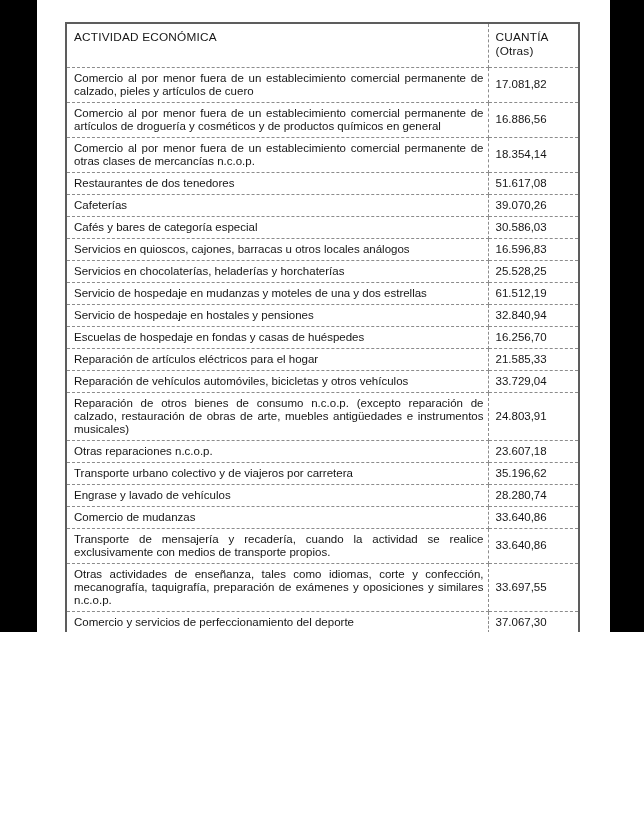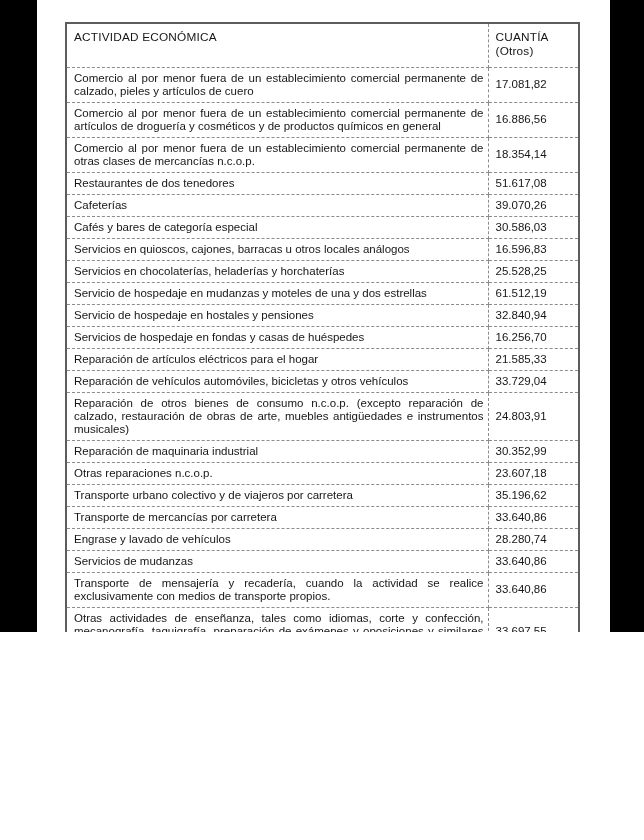--- a/index.html
+++ b/index.html
@@ -89,21 +89,21 @@
   <table class="tariff">
     <colgroup>
       <col class="col-activity">
       <col class="col-amount">
     </colgroup>
     <thead>
       <tr>
         <th>ACTIVIDAD ECONÓMICA</th>
         <th>
           <div>CUANTÍA</div>
-          <div>(Otros)</div>
+          <div>(Otras)</div>
         </th>
       </tr>
     </thead>
     <tbody id="table-body">
         <tr>
           <td class="activity">Comercio al por menor fuera de un establecimiento comercial permanente de calzado, pieles y artículos de cuero</td>
           <td class="amount">17.081,82</td>
         </tr>
         <tr>
           <td class="activity">Comercio al por menor fuera de un establecimiento comercial permanente de artículos de droguería y cosméticos y de productos químicos en general</td>
@@ -135,57 +135,49 @@
         </tr>
         <tr>
           <td class="activity">Servicio de hospedaje en mudanzas y moteles de una y dos estrellas</td>
           <td class="amount">61.512,19</td>
         </tr>
         <tr>
           <td class="activity">Servicio de hospedaje en hostales y pensiones</td>
           <td class="amount">32.840,94</td>
         </tr>
         <tr>
-          <td class="activity">Servicios de hospedaje en fondas y casas de huéspedes</td>
+          <td class="activity">Escuelas de hospedaje en fondas y casas de huéspedes</td>
           <td class="amount">16.256,70</td>
         </tr>
         <tr>
           <td class="activity">Reparación de artículos eléctricos para el hogar</td>
           <td class="amount">21.585,33</td>
         </tr>
         <tr>
           <td class="activity">Reparación de vehículos automóviles, bicicletas y otros vehículos</td>
           <td class="amount">33.729,04</td>
         </tr>
         <tr>
           <td class="activity">Reparación de otros bienes de consumo n.c.o.p. (excepto reparación de calzado, restauración de obras de arte, muebles antigüedades e instrumentos musicales)</td>
           <td class="amount">24.803,91</td>
         </tr>
         <tr>
-          <td class="activity">Reparación de maquinaria industrial</td>
-          <td class="amount">30.352,99</td>
-        </tr>
-        <tr>
           <td class="activity">Otras reparaciones n.c.o.p.</td>
           <td class="amount">23.607,18</td>
         </tr>
         <tr>
           <td class="activity">Transporte urbano colectivo y de viajeros por carretera</td>
           <td class="amount">35.196,62</td>
         </tr>
         <tr>
-          <td class="activity">Transporte de mercancías por carretera</td>
-          <td class="amount">33.640,86</td>
-        </tr>
-        <tr>
           <td class="activity">Engrase y lavado de vehículos</td>
           <td class="amount">28.280,74</td>
         </tr>
         <tr>
-          <td class="activity">Servicios de mudanzas</td>
+          <td class="activity">Comercio de mudanzas</td>
           <td class="amount">33.640,86</td>
         </tr>
         <tr>
           <td class="activity">Transporte de mensajería y recadería, cuando la actividad se realice exclusivamente con medios de transporte propios.</td>
           <td class="amount">33.640,86</td>
         </tr>
         <tr>
           <td class="activity">Otras actividades de enseñanza, tales como idiomas, corte y confección, mecanografía, taquigrafía, preparación de exámenes y oposiciones y similares n.c.o.p.</td>
           <td class="amount">33.697,55</td>
         </tr>

